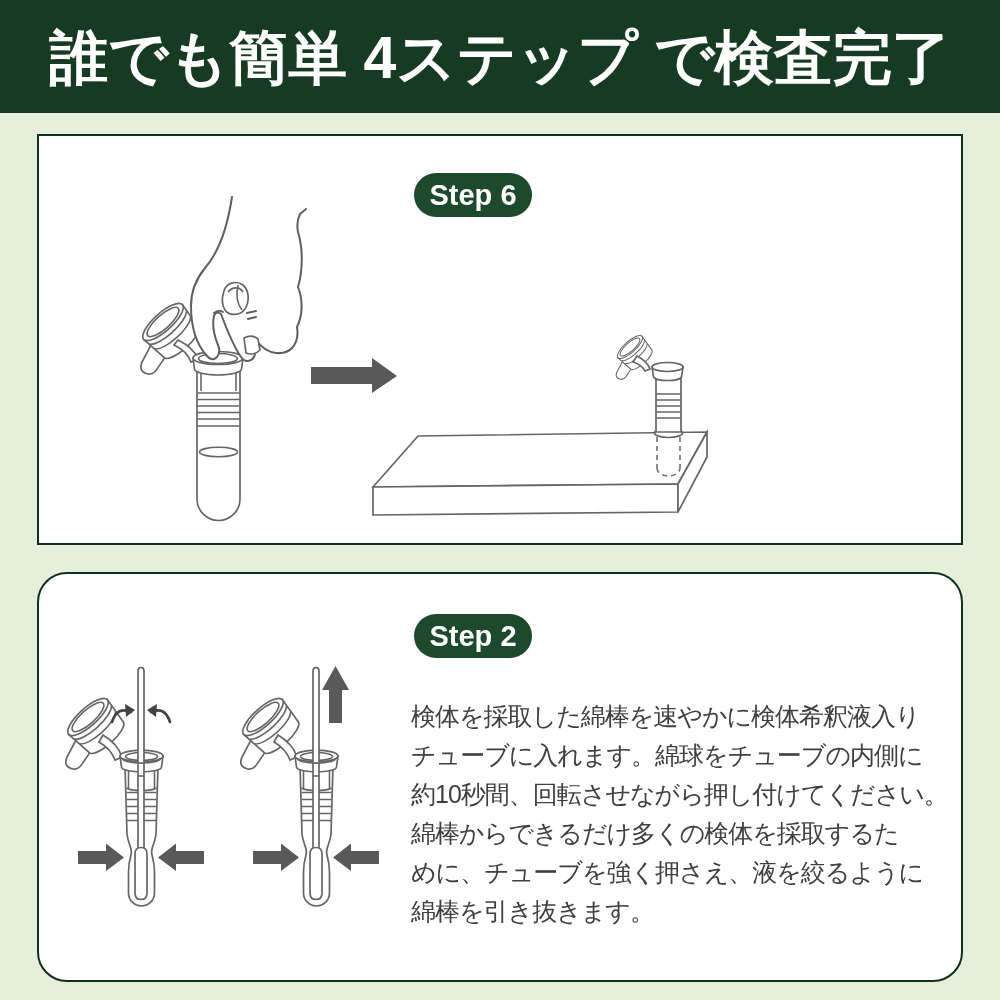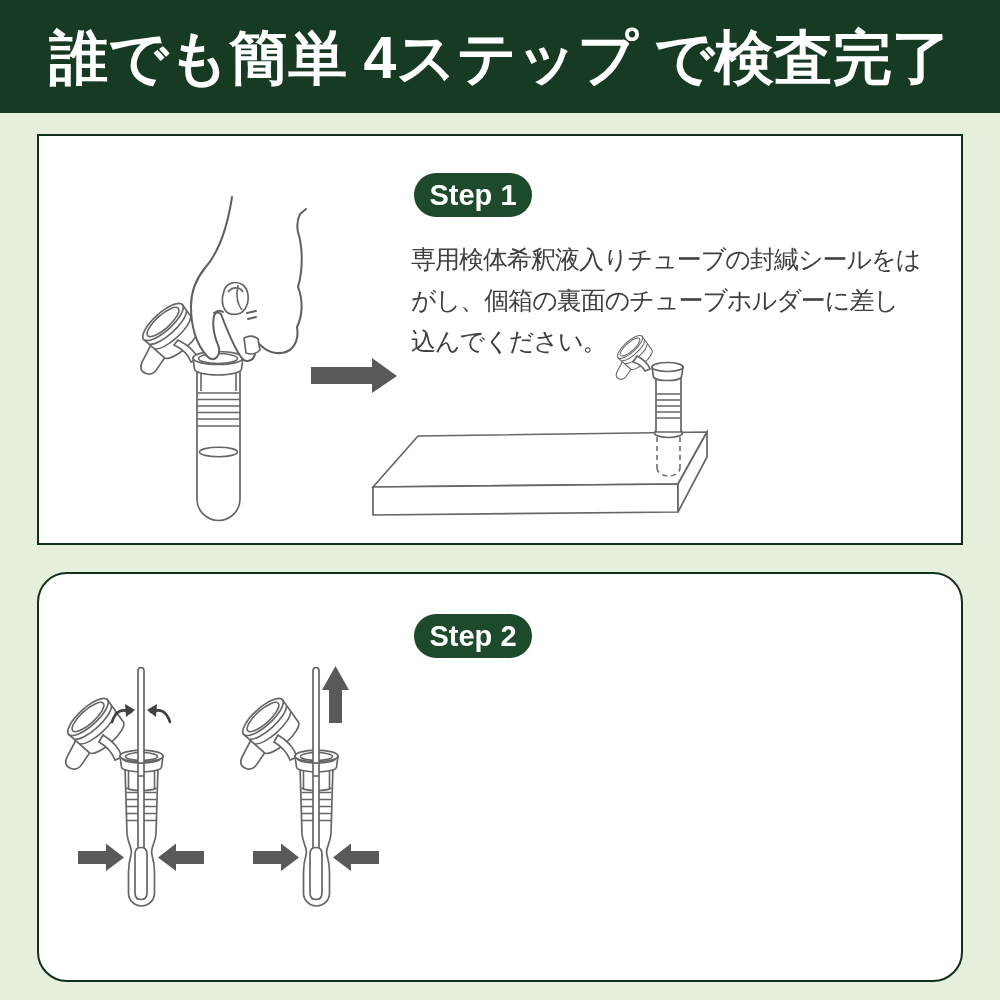--- a/index.html
+++ b/index.html
@@ -53,31 +53,34 @@
 </style>
 </head>
 <body>
 
 <div class="banner">
   <h1>誰でも簡単 4ステップ で検査完了</h1>
 </div>
 
 <section class="panel panel1">
   <div class="badge badge1">
-    <span>Step 1</span>
+    <span>Step 6</span>
   </div>
-  <p class="steptext t1">専用検体希釈液入りチューブの封緘シールをは
-がし、個箱の裏面のチューブホルダーに差し
-込んでください。</p>
 </section>
 
 <section class="panel panel2">
   <div class="badge badge2">
     <span>Step 2</span>
   </div>
+  <p class="steptext t2">検体を採取した綿棒を速やかに検体希釈液入り
+チューブに入れます。綿球をチューブの内側に
+約10秒間、回転させながら押し付けてください。
+綿棒からできるだけ多くの検体を採取するた
+めに、チューブを強く押さえ、液を絞るように
+綿棒を引き抜きます。</p>
 </section>
 
 <svg class="art-overlay" width="1000" height="1000" viewBox="0 0 1000 1000">
   <defs>
 
     <g id="capshape">
       <path class="wf" d="M -16,6 L -43,16 Q -51,20 -47,27 Q -44,33 -36,31 L -12,25 Z"></path>
       <path class="wf" d="M -26,0 L -23,27 A 23 7.5 0 0 0 23,27 L 26,0 Z"></path>
       <path class="ln" d="M -24.7,7.5 A 25.5 8.5 0 0 0 24.7,7.5"></path>
       <path class="ln" d="M -24,14.5 A 24.7 8.2 0 0 0 24,14.5"></path>

